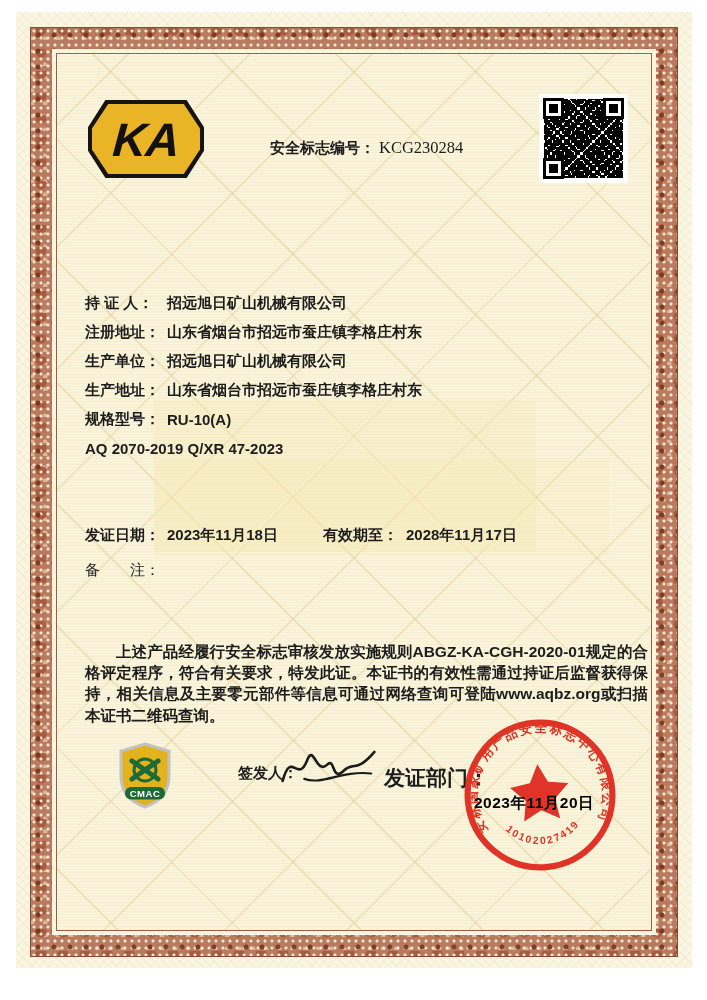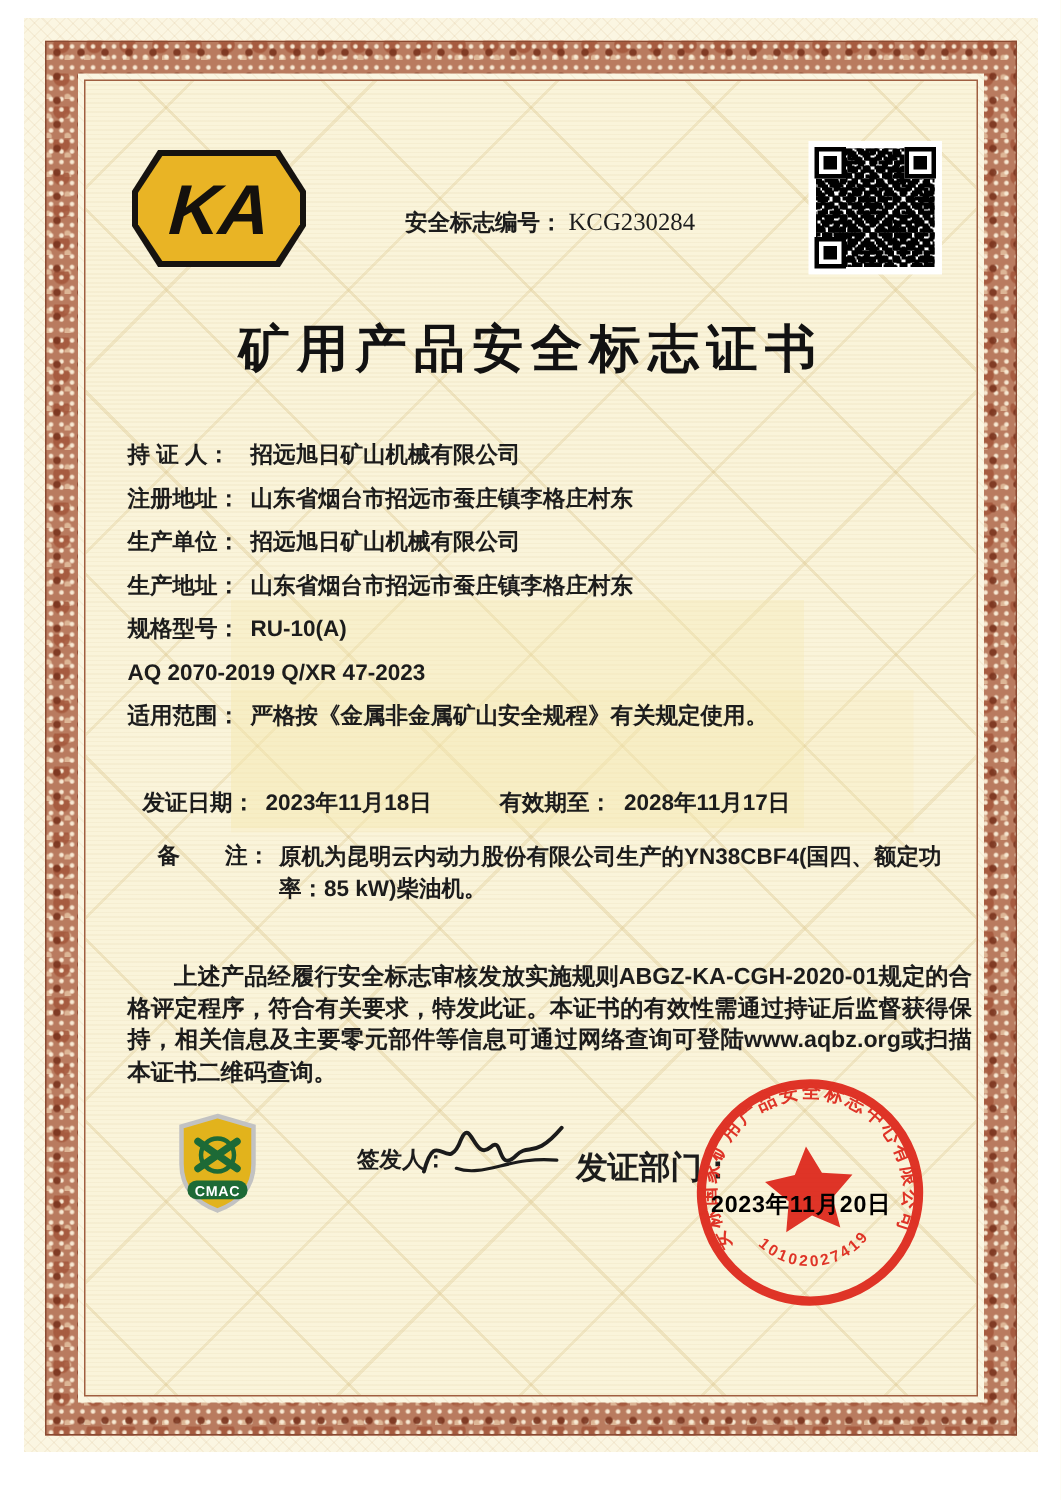--- a/index.html
+++ b/index.html
@@ -59,28 +59,28 @@
 
   .title{position:absolute;left:0;right:0;top:198px;text-align:center;font-size:34px;font-weight:800;
     letter-spacing:5px;color:#121212;z-index:3;}
 
   .rows{position:absolute;left:69px;top:277px;right:42px;z-index:3;}
   .row{display:flex;height:29px;align-items:center;font-size:15px;}
   .row .lbl{width:82px;font-weight:600;flex:none;white-space:nowrap;}
   .row.wide .lbl{width:152px;}
   .row .val{font-weight:700;white-space:nowrap;}
 
-  .dates{position:absolute;left:79px;top:514px;right:42px;display:flex;align-items:center;
+  .dates{position:absolute;left:69px;top:514px;right:42px;display:flex;align-items:center;
     font-size:15px;z-index:3;}
   .dates .lbl{font-weight:600;flex:none;}
   .dates .val{font-weight:700;flex:none;}
   .d1l{width:82px;} .d1v{width:156px;} .d2l{width:83px;}
 
   .remark{position:absolute;left:69px;top:549px;width:552px;display:flex;font-size:15px;z-index:3;}
-  .remark .lbl{font-weight:700;flex:none;white-space:nowrap;margin-right:6px;margin-left:20px;}
+  .remark .lbl{font-weight:400;flex:none;white-space:nowrap;margin-right:6px;}
   .remark .val{font-weight:700;line-height:21px;flex:1;}
 
   .statement{position:absolute;left:69px;top:629px;width:563px;font-size:15.5px;font-weight:700;
     line-height:21.2px;text-align:justify;text-indent:2em;z-index:2;}
 
   .cmac{position:absolute;left:101px;top:730px;width:56px;height:67px;z-index:3;}
   .signer{position:absolute;left:222px;top:752px;font-size:15px;font-weight:700;z-index:3;}
   .dept{position:absolute;left:368px;top:752px;font-size:21px;font-weight:700;z-index:3;}
   .sig{position:absolute;left:258px;top:728px;width:108px;height:54px;z-index:4;}
 
@@ -108,21 +108,20 @@
     <span class="lab">安全标志编号：</span><span class="val">KCG230284</span>
   </div>
 
   <div class="qr">
     <div class="qr-noise"></div>
     <div class="finder f-tl"></div>
     <div class="finder f-tr"></div>
     <div class="finder f-bl"></div>
   </div>
 
-  <div class="title">矿用产品安全标志证书</div>
 
   <div class="rows">
     <div class="row">
       <span class="lbl">持 证 人：</span>
       <span class="val">招远旭日矿山机械有限公司</span>
     </div>
     <div class="row">
       <span class="lbl">注册地址：</span>
       <span class="val">山东省烟台市招远市蚕庄镇李格庄村东</span>
     </div>
@@ -134,36 +133,31 @@
       <span class="lbl">生产地址：</span>
       <span class="val">山东省烟台市招远市蚕庄镇李格庄村东</span>
     </div>
     <div class="row">
       <span class="lbl">规格型号：</span>
       <span class="val">RU-10(A)</span>
     </div>
     <div class="row wide">
       <span class="val">AQ 2070-2019 Q/XR 47-2023</span>
     </div>
-    <div class="row">
-      <span class="lbl">适用范围：</span>
-      <span class="val">严格按《金属非金属矿山安全规程》有关规定使用。</span>
-    </div>
   </div>
 
   <div class="dates">
     <span class="lbl d1l">发证日期：</span>
     <span class="val d1v">2023年11月18日</span>
     <span class="lbl d2l">有效期至：</span>
     <span class="val">2028年11月17日</span>
   </div>
 
   <div class="remark">
     <span class="lbl">备　　注：</span>
-    <span class="val">原机为昆明云内动力股份有限公司生产的YN38CBF4(国四、额定功率：85 kW)柴油机。</span>
   </div>
 
   <div class="statement">上述产品经履行安全标志审核发放实施规则ABGZ-KA-CGH-2020-01规定的合格评定程序，符合有关要求，特发此证。本证书的有效性需通过持证后监督获得保持，相关信息及主要零元部件等信息可通过网络查询可登陆www.aqbz.org或扫描本证书二维码查询。</div>
 
   <svg class="cmac" viewBox="0 0 56 67">
     <path d="M28 2 L52 9 V34 C52 50 42 60 28 65 C14 60 4 50 4 34 V9 Z" fill="#e2b31c" stroke="#c2c2c2" stroke-width="3"></path>
     <circle cx="28" cy="28" r="11" fill="none" stroke="#1d6a36" stroke-width="3"></circle>
     <path d="M15 19 L41 37 M41 19 L15 37" stroke="#1d6a36" stroke-width="5" stroke-linecap="round"></path>
     <rect x="8" y="45" width="40" height="12.5" rx="6" fill="#1d6a36"></rect>
     <text x="28" y="55" font-size="9.5" font-weight="bold" fill="#ffffff" text-anchor="middle" letter-spacing="0.5" font-family="Liberation Sans, sans-serif">CMAC</text>

